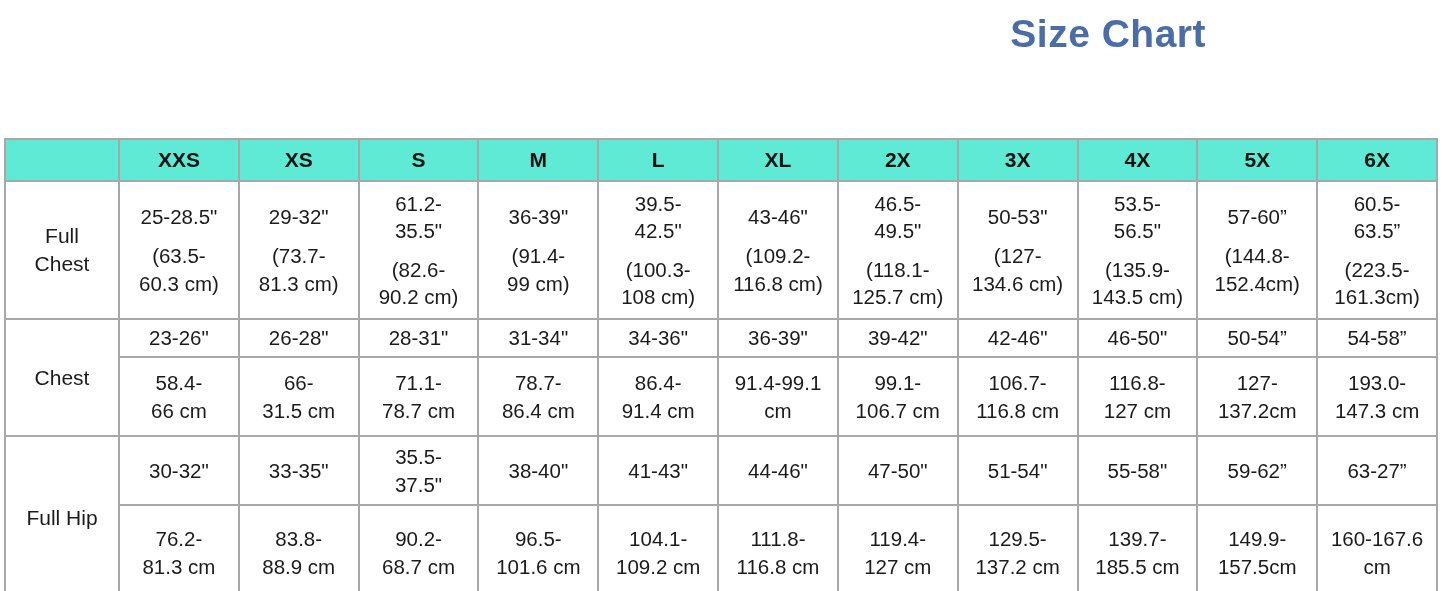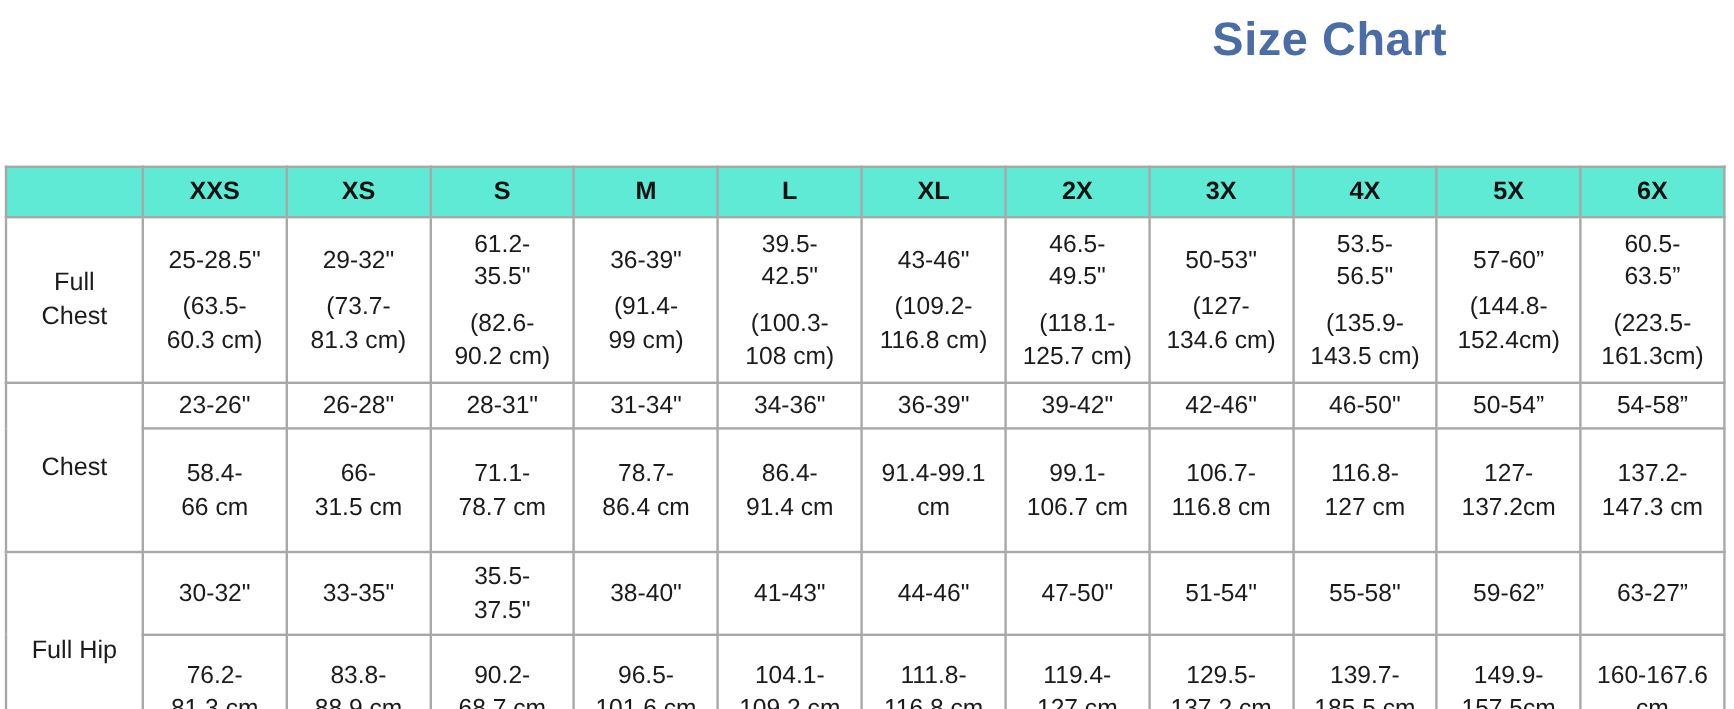--- a/index.html
+++ b/index.html
@@ -56,21 +56,21 @@
   .sizechart th.rowlabel {
     background: #ffffff;
     font-weight: normal;
     font-size: 21px;
     white-space: pre-line;
     line-height: 1.32;
     border-radius: 21px;
   }
   .r-chest   { height: 138px; }
   .r-waist-in{ height: 38px; }
-  .r-waist-cm{ height: 103px; }
+  .r-waist-cm{ height: 79px; }
   .r-hip-in  { height: 69px; }
   .r-hip-cm  { height: 95px; }
   .in { margin: 0 0 12px 0; }
   .cm { margin: 0; }
 </style>
 </head>
 <body>
 
 <h1 class="title">Size Chart</h1>
 
@@ -165,21 +165,21 @@
       <td>91.4-99.1
 cm</td>
       <td>99.1-
 106.7 cm</td>
       <td>106.7-
 116.8 cm</td>
       <td>116.8-
 127 cm</td>
       <td>127-
 137.2cm</td>
-      <td>137.2-
+      <td>193.0-
 147.3 cm</td>
     </tr>
     <tr class="r-hip-in">
       <th class="rowlabel" rowspan="2">Full Hip</th>
       <td>30-32"</td>
       <td>33-35"</td>
       <td>35.5-
 37.5"</td>
       <td>38-40"</td>
       <td>41-43"</td>

